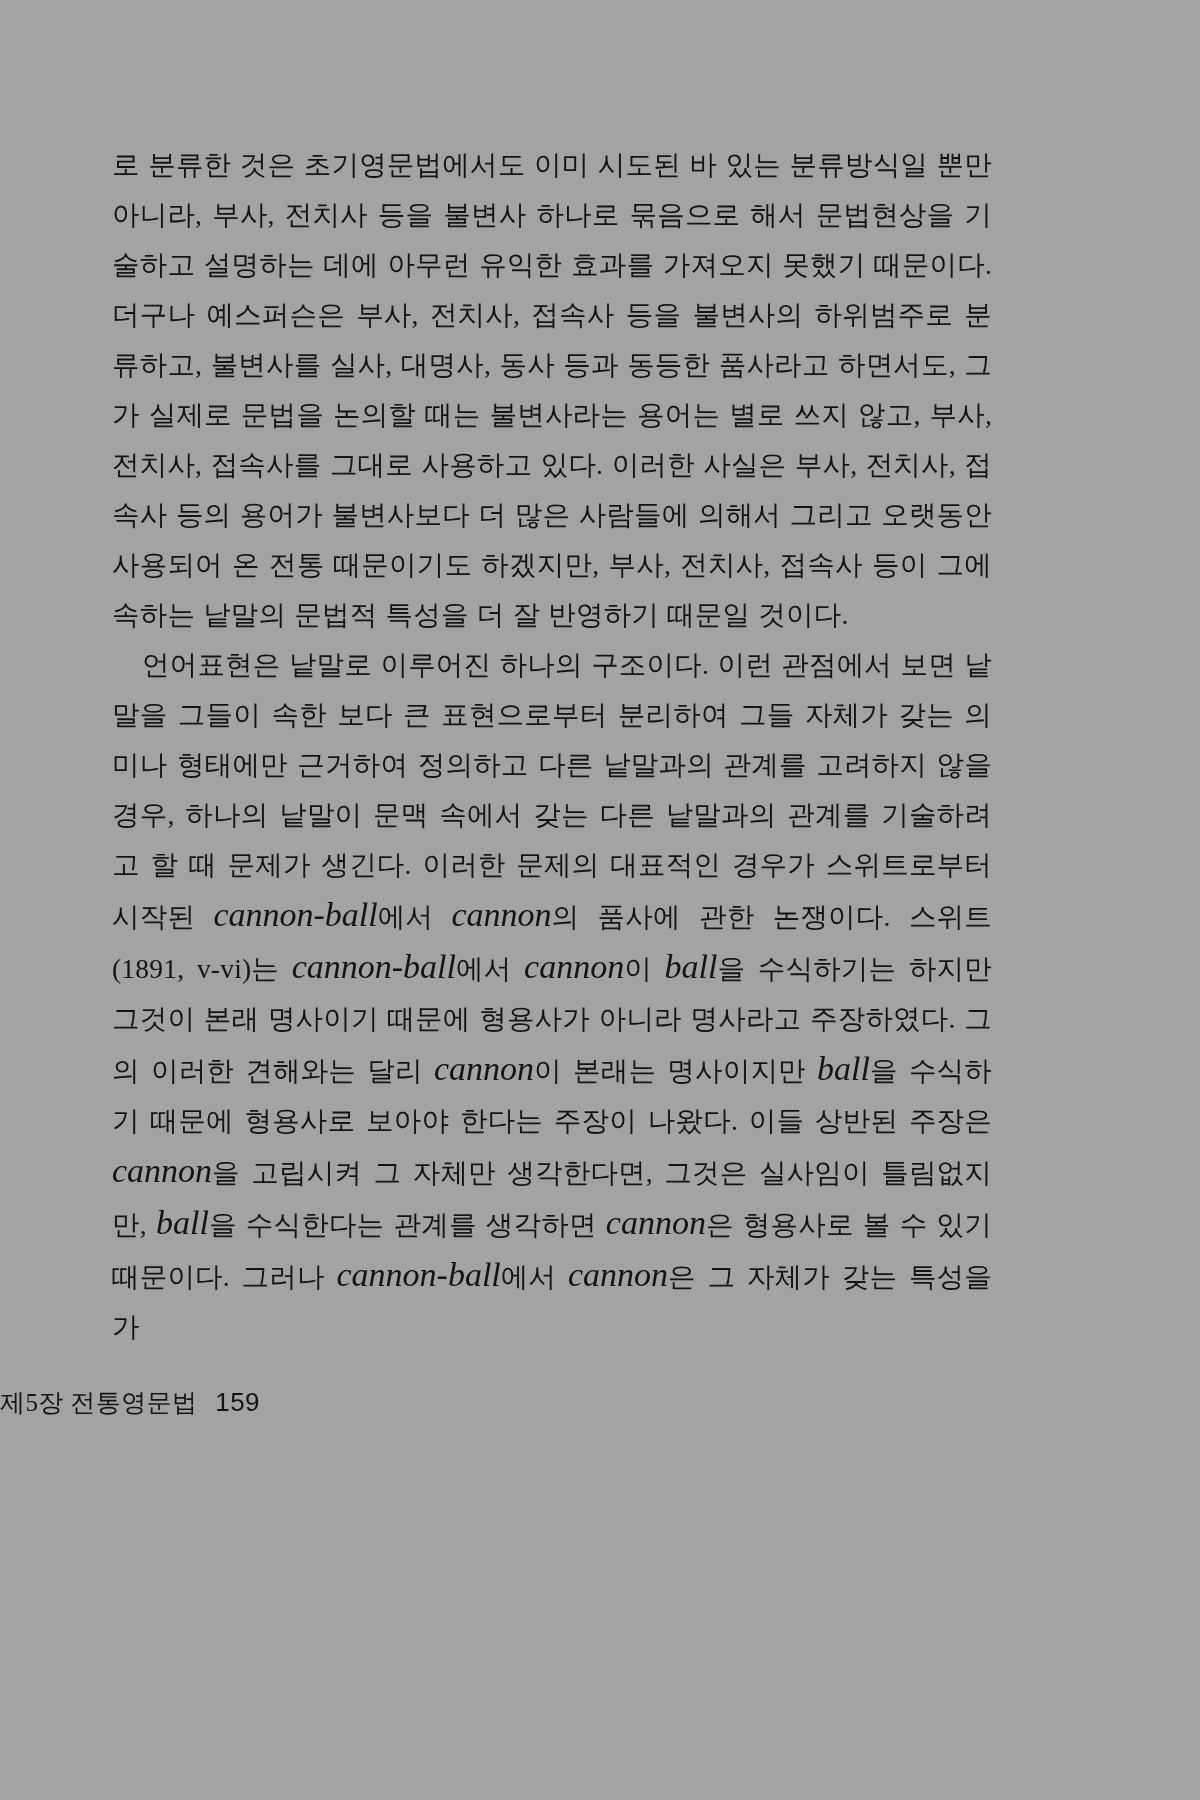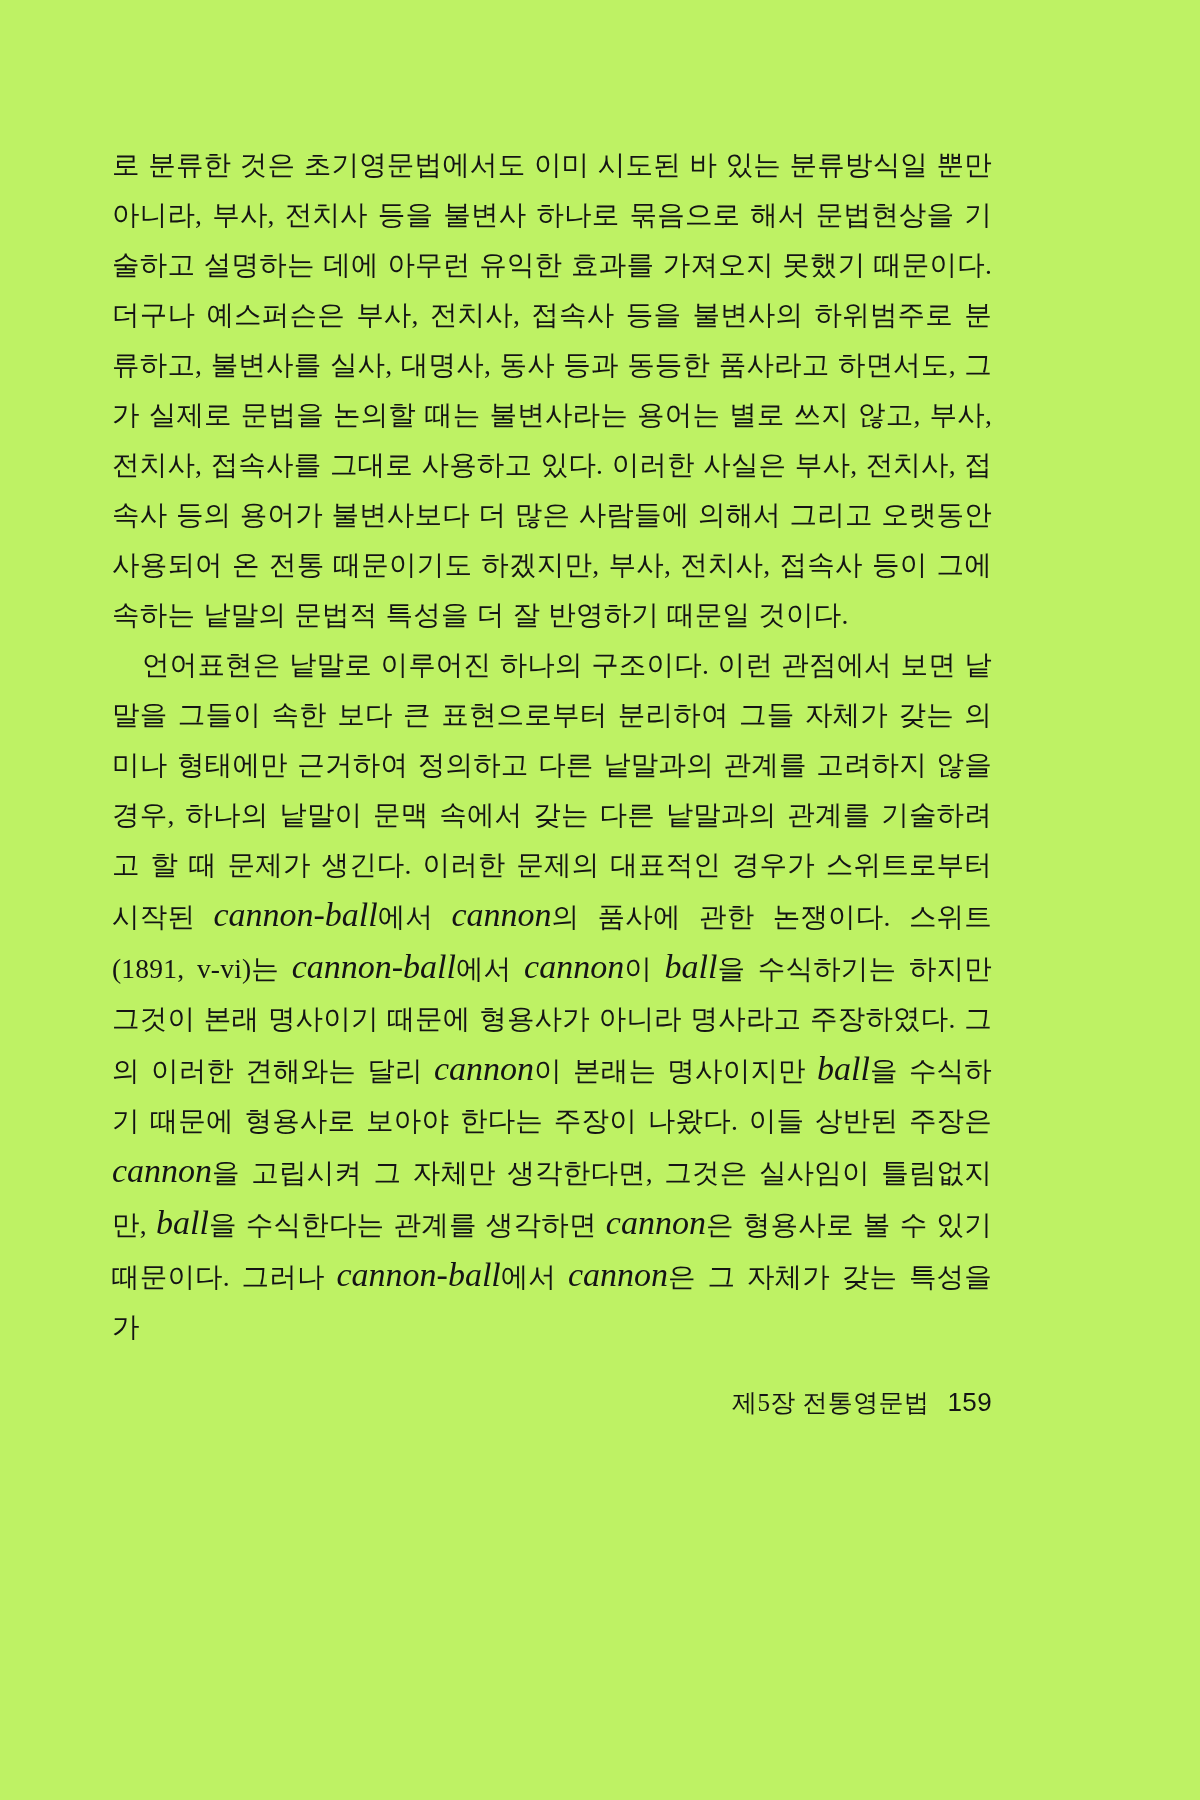--- a/index.html
+++ b/index.html
@@ -14,21 +14,21 @@
     color: #1a1a1a;
     position: relative;
     overflow: hidden;
   }
   .page {
     position: absolute;
     left: 0;
     top: 0;
     width: 1200px;
     height: 1800px;
-    background: #bef264;
+    background: #a3a3a3;
   }
   .content {
     position: absolute;
     left: 112px;
     top: 140px;
     width: 880px;
   }
   p.body-text {
     margin: 0;
     font-size: 27.5px;
@@ -66,21 +66,21 @@
     font-family: "Liberation Serif", serif;
     font-style: italic;
     font-size: 34px;
     letter-spacing: 0px;
   }
   .footer {
     position: absolute;
     left: 0;
     top: 1386px;
     width: 1200px;
-    text-align: right;
+    text-align: left;
     padding-right: 208px;
     box-sizing: border-box;
     font-size: 25px;
     letter-spacing: 0.4px;
     color: #141414;
   }
   .footer .page-num {
     margin-left: 18px;
     font-family: "Liberation Sans", sans-serif;
     font-size: 26px;

